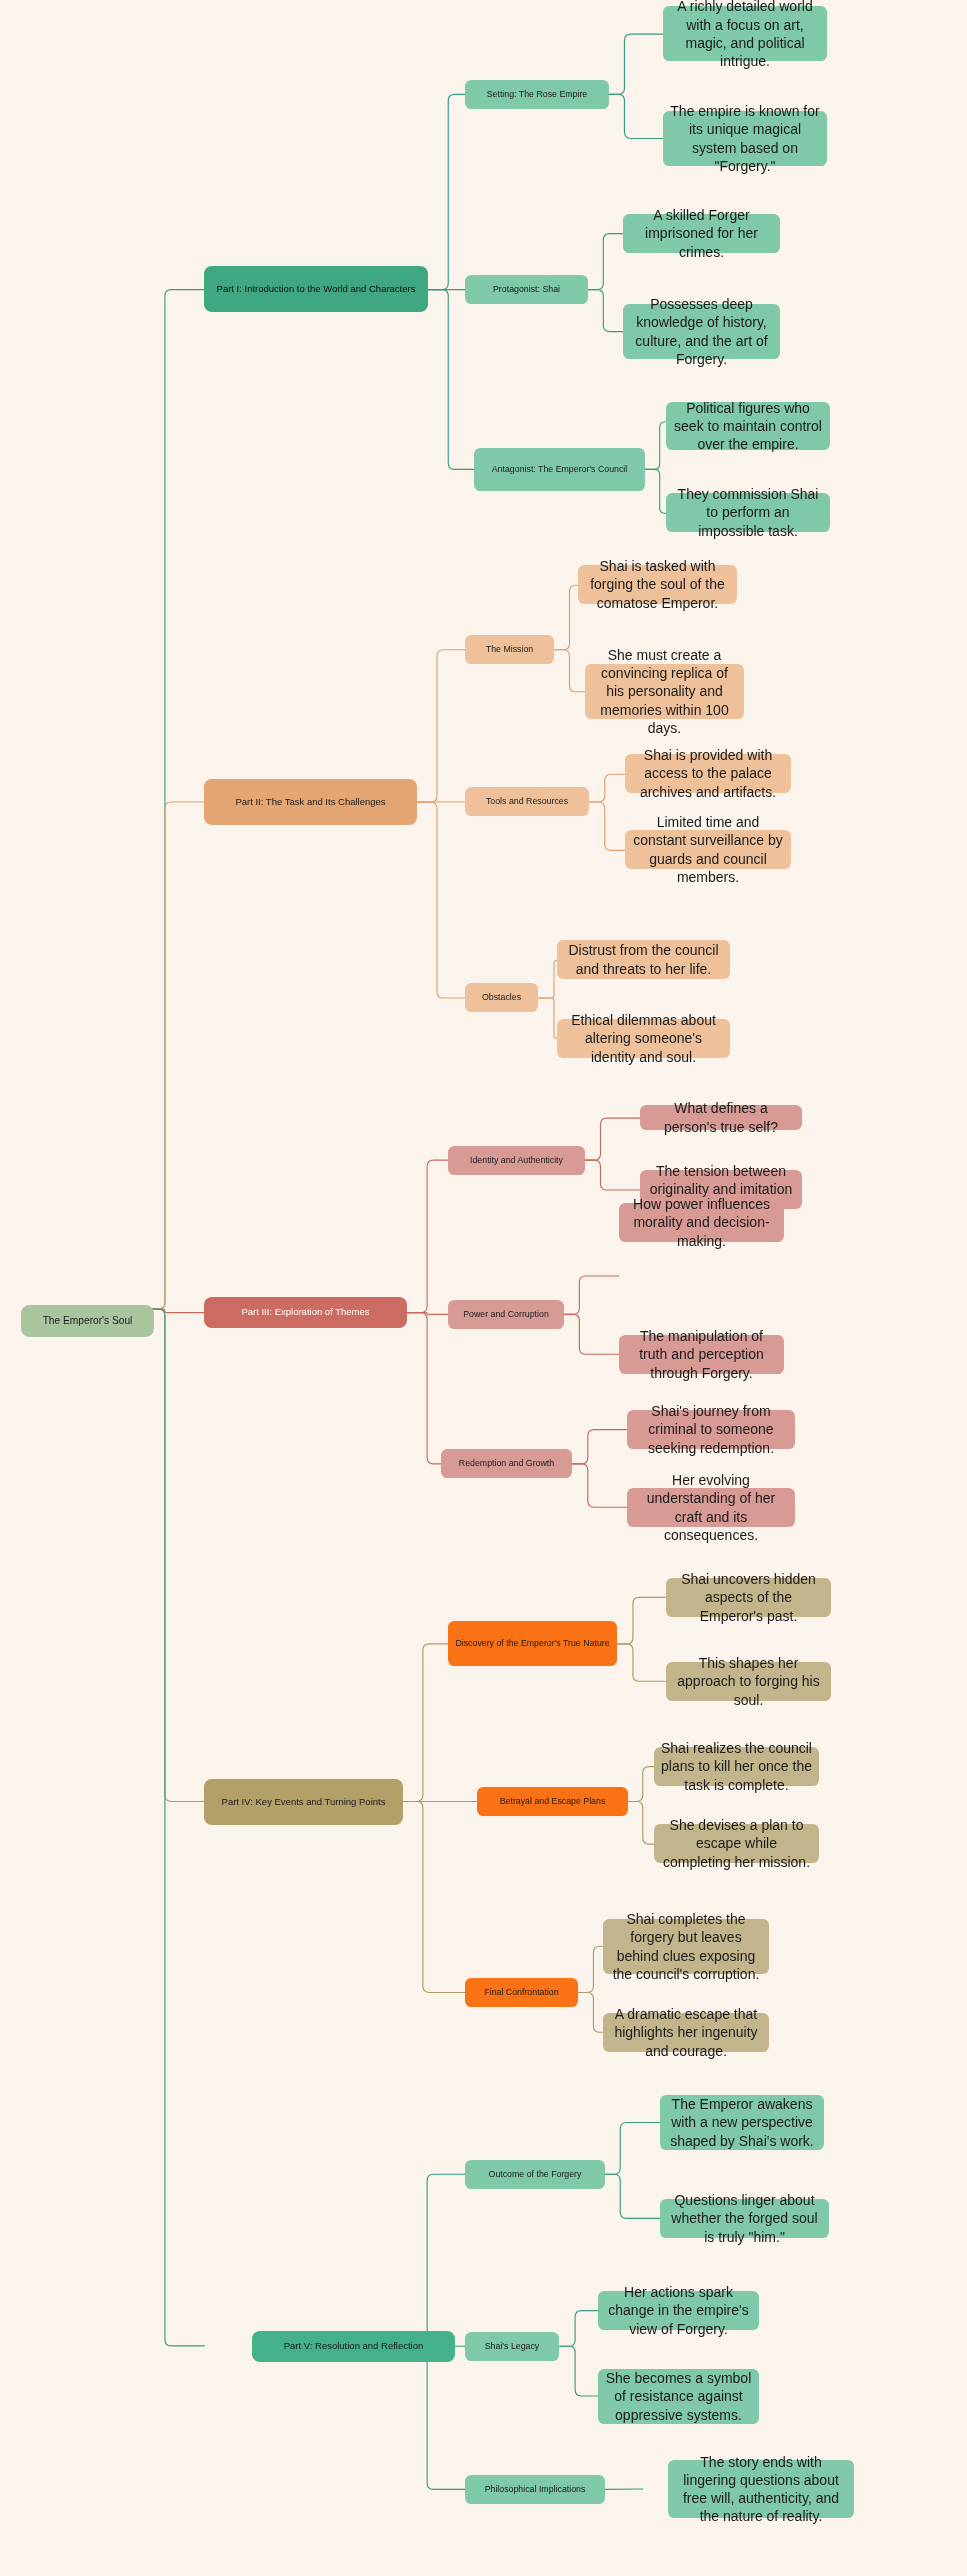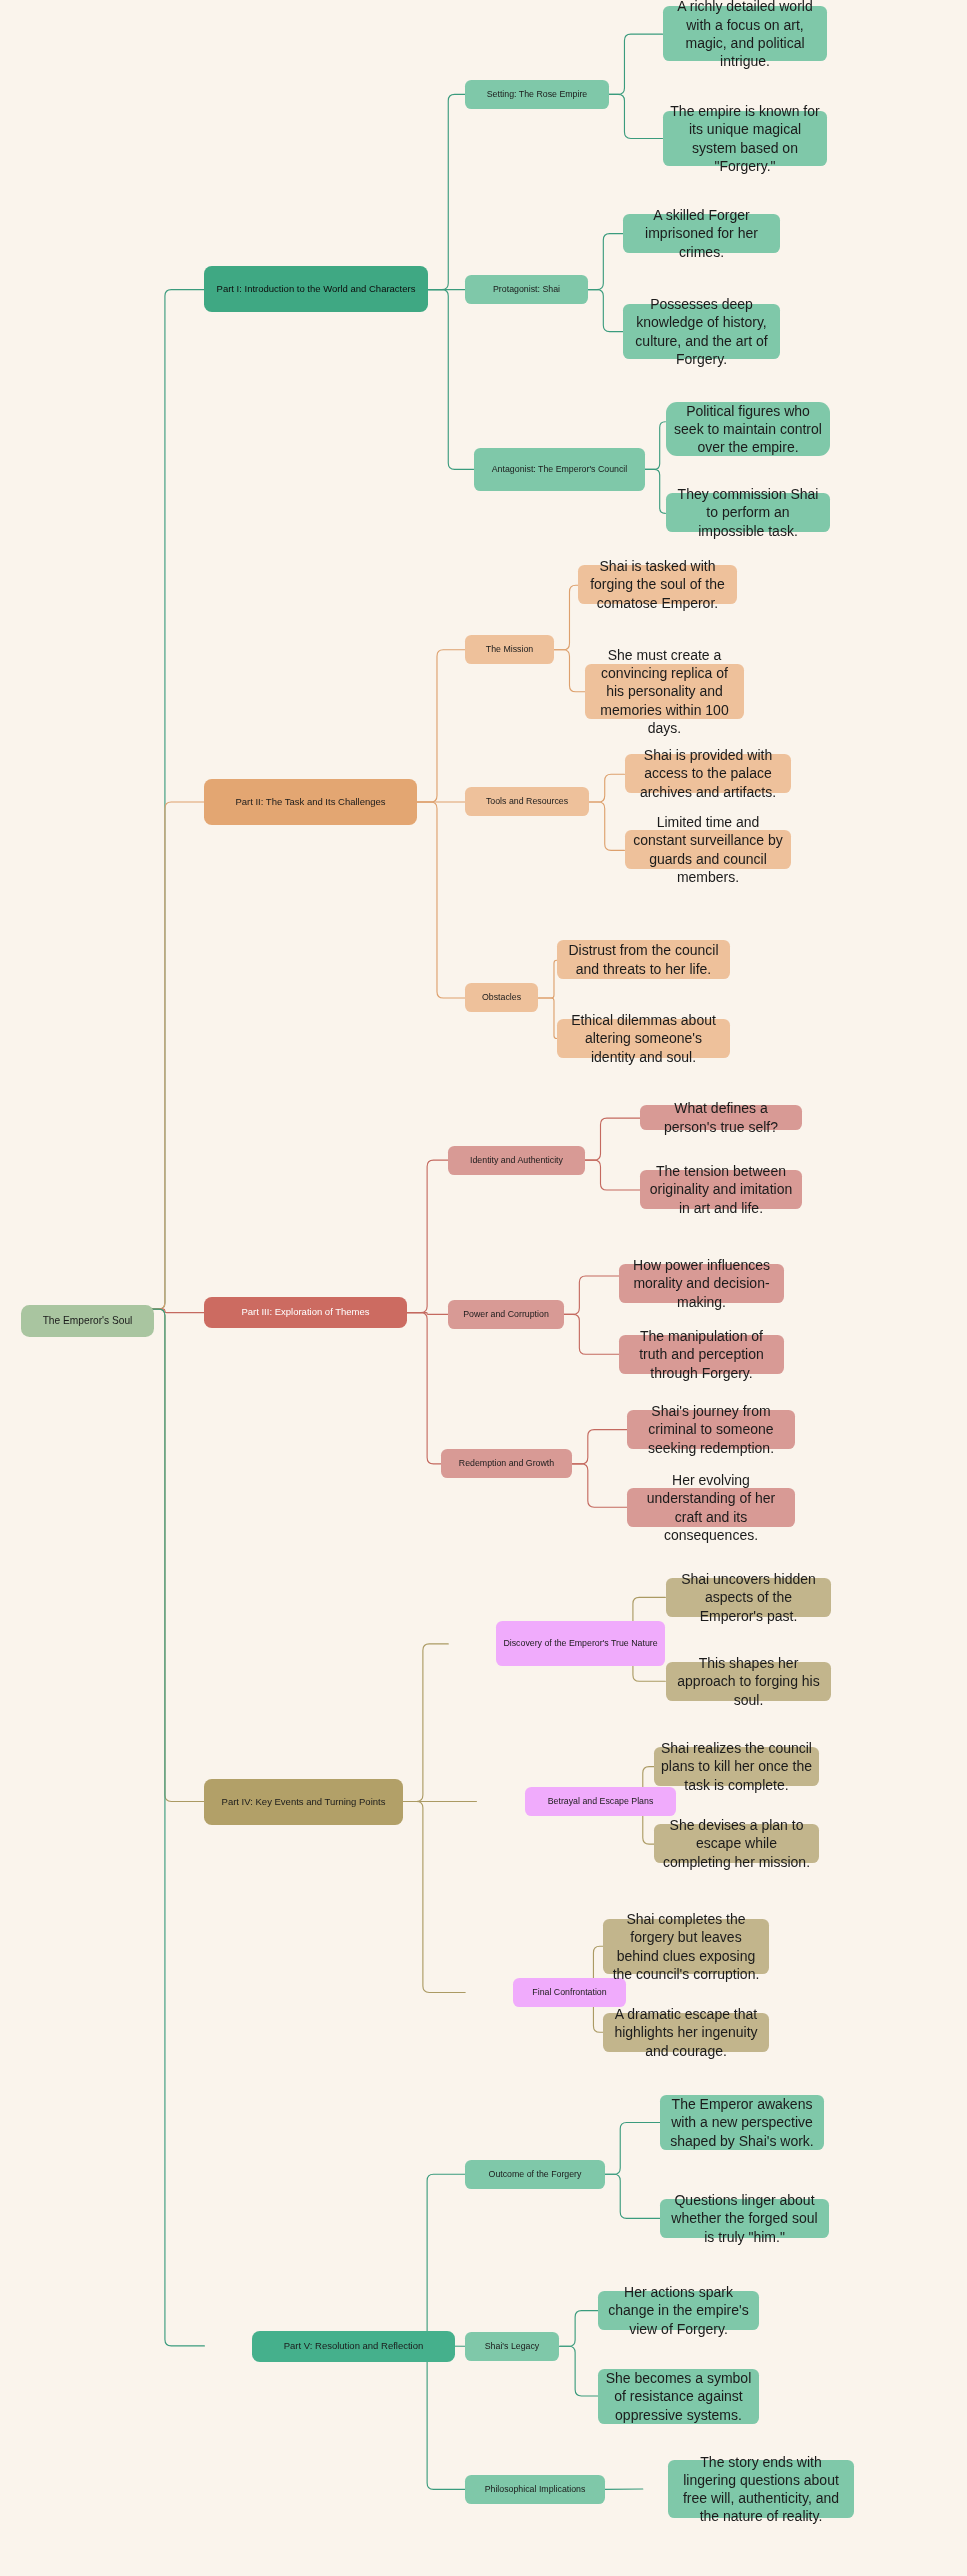--- a/index.html
+++ b/index.html
@@ -39,21 +39,21 @@
 
   .o-branch{background:#e3a672;}
   .o-sub{background:#eec19b;}
   .o-leaf{background:#eec19b;}
 
   .r-branch{background:#cc6b61;color:#ffffff;}
   .r-sub{background:#d89a95;}
   .r-leaf{background:#d89a95;}
 
   .k-branch{background:#b2a068;}
-  .k-sub{background:#f0abfc;margin-left:48px;}
+  .k-sub{background:#f97316;}
   .k-leaf{background:#c2b58c;}
 
   .t-branch{background:#45b08c;margin-left:48px;}
   .t-sub{background:#7fc8a9;}
   .t-leaf{background:#7fc8a9;}
 </style>
 </head>
 <body>
 
 <div id="canvas">
@@ -116,21 +116,21 @@
 
   <div class="node sub g-sub" style="left:465px;top:80px;width:144px;height:29px;">Setting: The Rose Empire</div>
   <div class="node leaf g-leaf" style="left:663px;top:6.3px;width:164px;height:55px;">A richly detailed world with a focus on art, magic, and political intrigue.</div>
   <div class="node leaf g-leaf" style="left:663px;top:111px;width:164px;height:55px;">The empire is known for its unique magical system based on "Forgery."</div>
 
   <div class="node sub g-sub" style="left:465px;top:275px;width:123px;height:29px;">Protagonist: Shai</div>
   <div class="node leaf g-leaf" style="left:623px;top:214px;width:157px;height:39px;">A skilled Forger imprisoned for her crimes.</div>
   <div class="node leaf g-leaf" style="left:623px;top:304px;width:157px;height:55px;">Possesses deep knowledge of history, culture, and the art of Forgery.</div>
 
   <div class="node sub g-sub" style="left:474px;top:448px;width:171px;height:43px;">Antagonist: The Emperor's Council</div>
-  <div class="node leaf g-leaf" style="left:666px;top:402px;width:164px;height:54px;border-radius:11px;">Political figures who seek to maintain control over the empire.</div>
+  <div class="node leaf g-leaf" style="left:666px;top:402px;width:164px;height:48px;">Political figures who seek to maintain control over the empire.</div>
   <div class="node leaf g-leaf" style="left:666px;top:493px;width:164px;height:39px;">They commission Shai to perform an impossible task.</div>
 
   <div class="node branch o-branch" style="left:204px;top:779px;width:213px;height:46px;">Part II: The Task and Its Challenges</div>
 
   <div class="node sub o-sub" style="left:465px;top:635px;width:89px;height:29px;">The Mission</div>
   <div class="node leaf o-leaf" style="left:578px;top:565px;width:159px;height:39px;">Shai is tasked with forging the soul of the comatose Emperor.</div>
   <div class="node leaf o-leaf" style="left:585px;top:664px;width:159px;height:55px;">She must create a convincing replica of his personality and memories within 100 days.</div>
 
   <div class="node sub o-sub" style="left:465px;top:787px;width:124px;height:29px;">Tools and Resources</div>
   <div class="node leaf o-leaf" style="left:625px;top:754px;width:166px;height:39px;">Shai is provided with access to the palace archives and artifacts.</div>
@@ -140,21 +140,21 @@
   <div class="node leaf o-leaf" style="left:557px;top:940px;width:173px;height:39px;">Distrust from the council and threats to her life.</div>
   <div class="node leaf o-leaf" style="left:557px;top:1019px;width:173px;height:39px;">Ethical dilemmas about altering someone's identity and soul.</div>
 
   <div class="node branch r-branch" style="left:204px;top:1297px;width:203px;height:31px;">Part III: Exploration of Themes</div>
 
   <div class="node sub r-sub" style="left:448px;top:1146px;width:137px;height:29px;">Identity and Authenticity</div>
   <div class="node leaf r-leaf" style="left:640px;top:1105px;width:162px;height:25px;">What defines a person's true self?</div>
   <div class="node leaf r-leaf" style="left:640px;top:1170px;width:162px;height:39px;">The tension between originality and imitation in art and life.</div>
 
   <div class="node sub r-sub" style="left:448px;top:1300px;width:116px;height:29px;">Power and Corruption</div>
-  <div class="node leaf r-leaf" style="left:619px;top:1264px;width:165px;height:39px;">How power influences morality and decision-making.</div>
+  <div class="node leaf r-leaf" style="left:619px;top:1203px;width:165px;height:39px;">How power influences morality and decision-making.</div>
   <div class="node leaf r-leaf" style="left:619px;top:1335px;width:165px;height:39px;">The manipulation of truth and perception through Forgery.</div>
 
   <div class="node sub r-sub" style="left:441px;top:1449px;width:131px;height:29px;">Redemption and Growth</div>
   <div class="node leaf r-leaf" style="left:627px;top:1410px;width:168px;height:39px;">Shai's journey from criminal to someone seeking redemption.</div>
   <div class="node leaf r-leaf" style="left:627px;top:1488px;width:168px;height:39px;">Her evolving understanding of her craft and its consequences.</div>
 
   <div class="node branch k-branch" style="left:204px;top:1779px;width:199px;height:46px;">Part IV: Key Events and Turning Points</div>
 
   <div class="node sub k-sub" style="left:448px;top:1621px;width:169px;height:45px;">Discovery of the Emperor's True Nature</div>
   <div class="node leaf k-leaf" style="left:666px;top:1578px;width:165px;height:39px;">Shai uncovers hidden aspects of the Emperor's past.</div>

